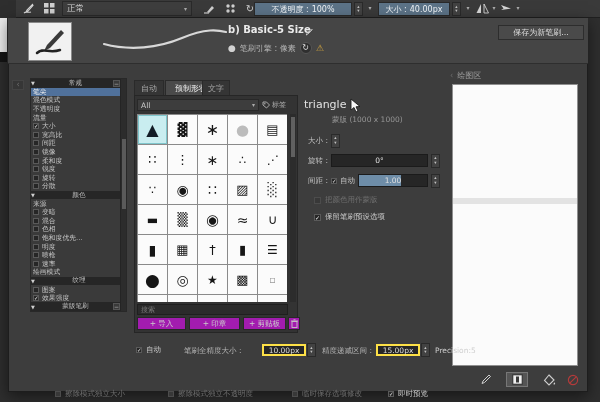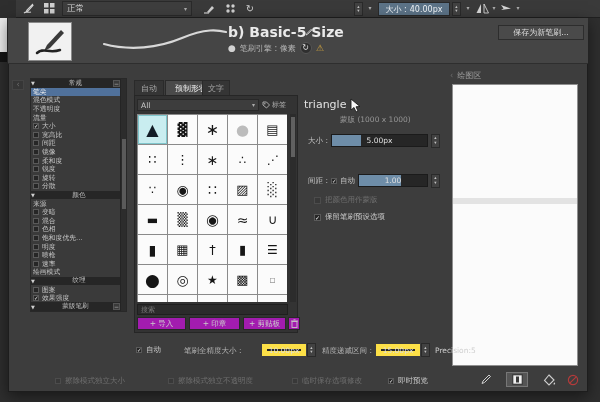--- a/index.html
+++ b/index.html
@@ -25,21 +25,21 @@
   .spin i { font-style:normal; font-size:4.5px; line-height:4.5px; color:#c2c2c2; }
   .tb-caret-btn { position:absolute; top:5px; width:8px; text-align:center; }
 
   
   #canvas-strip { left:0; top:18px; width:7px; height:34px; background:#ececec; }
   #canvas-strip2 { left:0; top:52px; width:7px; height:10px; background:#141414; }
   #editor { left:8px; top:18px; width:580px; height:374px; background:#3d3d3d; border:1px solid #1d1d1d; box-shadow:0 4px 14px rgba(0,0,0,.5); }
   #editor-top { left:8px; top:18px; width:580px; height:46px; background:#454545; border-bottom:1px solid #2e2e2e; }
   #preset-tile { left:28px; top:22px; width:44px; height:39px; background:#f1f1f1; border:1px solid #8a8a8a; display:flex; align-items:center; justify-content:center; }
   #stroke-preview { left:100px; top:26px; }
-  #preset-name { left:228px; top:24px; font-size:14px; font-weight:bold; color:#eaeaea; }
+  #preset-name { left:228px; top:24px; font-size:10px; font-weight:bold; color:#eaeaea; }
   #edit-name-icon { left:303px; top:23px; color:#c7c7c7; }
   #engine-row { left:228px; top:42px; display:flex; align-items:center; gap:4px; }
   #engine-dot { font-size:9px; color:#d2d2d2; line-height:9px; }
   #engine-label { font-size:8px; color:#b5b5b5; }
   #engine-reload { width:12px; height:12px; background:#2f2f2f; border:1px solid #555; border-radius:6px; color:#ddd; font-size:8px; line-height:10px; text-align:center; }
   #engine-warning { color:#d8a93e; font-size:9px; line-height:10px; }
   .save-btn { position:absolute; left:498px; width:86px; height:15px; background:#4a4a4a; border:1px solid #2d2d2d; border-radius:0;
               font-size:8px; color:#dcdcdc; display:flex; align-items:center; justify-content:center; }
   #panel-scroll-left { left:12px; top:80px; width:12px; height:10px; background:#363636; border:1px solid #444;
                        color:#6e6e6e; font-size:8px; line-height:8px; text-align:center; }
@@ -73,21 +73,21 @@
   #lib-scroll { left:290px; top:114px; width:6px; height:188px; background:#2c2c2c; }
   #lib-thumb { position:absolute; left:291px; top:117px; width:4px; height:40px; background:#606060; }
   #lib-search { left:137px; top:304px; width:151px; height:11px; background:#2b2b2b; border:1px solid #1f1f1f;
                 color:#9a9a9a; font-size:7px; padding:0 3px; font-family:inherit; }
   #lib-search::placeholder { color:#7a7a7a; }
   .lib-btn { position:absolute; top:317px; height:13px; background:#a21caf; border:1px solid #282828;
              font-size:7.5px; color:#cccccc; display:flex; align-items:center; justify-content:center; }
 
   
   #set-title { left:304px; top:98px; font-size:11px; color:#e2e2e2; }
-  #set-sub { left:312px; top:115px; font-size:7.5px; color:#969696;padding-left:28px; }
+  #set-sub { left:304px; top:115px; font-size:7.5px; color:#969696;padding-left:28px; }
   .set-row { position:absolute; left:300px; width:140px; height:13px; display:flex; align-items:center; gap:3px; }
   .set-label { width:28px; text-align:right; font-size:7.5px; color:#c2c2c2; flex:0 0 auto; }
   .val-box { position:relative; flex:1; height:13px; background:#262626; border:1px solid #1b1b1b; overflow:hidden; }
   .val-fill { position:absolute; left:0; top:0; bottom:0; background:#6e8da8; }
   .val-text { position:absolute; inset:0; display:flex; align-items:center; justify-content:center; font-size:7.5px; color:#e0e0e0; }
   .chk-row { position:absolute; left:314px; display:flex; align-items:center; gap:4px; font-size:7.5px; }
   .chk-row .cb { width:7px; height:7px; font-size:6px; line-height:6px; }
   .dis { color:#6e6e6e; }
   .dis .cb { background:#383838; border-color:#4c4c4c; }
   #reset-btn { left:312px; top:230px; width:126px; height:16px; background:#424242; border:1px solid #2a2a2a; border-radius:2px;
@@ -95,24 +95,24 @@
   #cursor { left:350px; top:98px; }
 
   
   #scratch-head { left:450px; top:70px; display:flex; align-items:center; gap:4px; font-size:8px; color:#9f9f9f; }
   #scratch-canvas { left:452px; top:84px; width:126px; height:282px; background:#fbfbfb; border:1px solid #8f8f8f; }
   #scratch-band { left:453px; top:198px; width:124px; height:6px; background:#e3e3e3; }
   .sp-btn { position:absolute; top:372px; width:22px; height:15px; display:flex; align-items:center; justify-content:center; }
   .sp-btn.pressed { background:#555; border:1px solid #777; }
 
   
-  .mini-input { position:absolute; top:344px; width:44px; height:12px; background:#262626; border:5px solid #fde047;
+  .mini-input { position:absolute; top:344px; width:44px; height:12px; background:#262626; border:2px solid #fde047;
                 font-size:7.5px; color:#dddddd; display:flex; align-items:center; justify-content:center; }
   .plabel { position:absolute; top:346px; font-size:7.5px; color:#b5b5b5; }
-  .foot-cb { position:absolute; top:376px; display:flex; align-items:center; gap:4px; font-size:7.5px; }
+  .foot-cb { position:absolute; top:389px; display:flex; align-items:center; gap:4px; font-size:7.5px; }
 </style>
 </head>
 <body>
 
 <div id="screen">
 
   <div id="toolbar" class="abs">
     <span class="tb-icon" style="left:4px">
       <svg width="12" height="12" viewBox="0 0 12 12">
           <path d="M10.5 1.5 L5 7 L4 9 L6 8 L11 2.5 Z M2 10 C4 8 6 10 9 9" fill="none" stroke="#d6d6d6" stroke-width="1.1"></path>
@@ -138,20 +138,24 @@
     </span>
     <span class="tb-icon" style="left:206px">
       <svg width="11" height="11" viewBox="0 0 11 11">
           <circle cx="3" cy="3" r="1.7" fill="#cfcfcf"></circle>
           <circle cx="8" cy="3" r="1.7" fill="#cfcfcf"></circle>
           <circle cx="3" cy="8" r="1.7" fill="#cfcfcf"></circle>
           <circle cx="8" cy="8" r="1.7" fill="#cfcfcf"></circle>
         </svg>
     </span>
     <span class="tb-icon" style="left:226px;font-size:10px">↻</span>
+    <div class="tb-slider" style="left:238px;width:98px">
+      <span>不透明度 :</span>
+      <span>100%</span>
+    </div>
     <span class="spin abs" style="left:338px;top:2px">
       <i>▴</i>
         <i>▾</i>
     </span>
     <span class="caret tb-caret-btn" style="left:350px">▾</span>
     <div class="tb-slider" style="left:362px;width:72px">
       <span>大小 :</span>
       <span>40.00px</span>
     </div>
     <span class="spin abs" style="left:436px;top:2px">
@@ -451,30 +455,36 @@
   <span class="abs txt" id="set-title">triangle</span>
   <span class="abs" id="cursor">
     <svg width="11" height="15" viewBox="0 0 11 15">
         <path d="M1 1 L1 12 L4 9.5 L6 14 L8 13 L6 8.8 L10 8.5 Z" fill="#f5f5f5" stroke="#1a1a1a" stroke-width="0.9"></path>
       </svg>
   </span>
   <span class="abs txt" id="set-sub">蒙版 (1000 x 1000)</span>
 
   <div class="set-row" style="top:134px">
     <span class="set-label">大小 :</span>
-    <span class="val-box">
-      <span class="val-fill" style="width:30%"></span>
-      <span class="val-text">5.00px</span>
-    </span>
     <span class="spin">
         <i>▴</i>
         <i>▾</i>
       </span>
   </div>
 
+  <div class="set-row" style="top:154px">
+    <span class="set-label">旋转 :</span>
+    <span class="val-box">
+      <span class="val-text">0°</span>
+    </span>
+    <span class="spin">
+        <i>▴</i>
+        <i>▾</i>
+      </span>
+  </div>
 
   <div class="set-row" style="top:174px">
     <span class="set-label">间距 :</span>
     <span class="cb">✓</span>
     <span style="font-size:7.5px;color:#c2c2c2">自动</span>
     <span class="val-box">
       <span class="val-fill" style="width:62%"></span>
       <span class="val-text">1.00</span>
     </span>
     <span class="spin">

